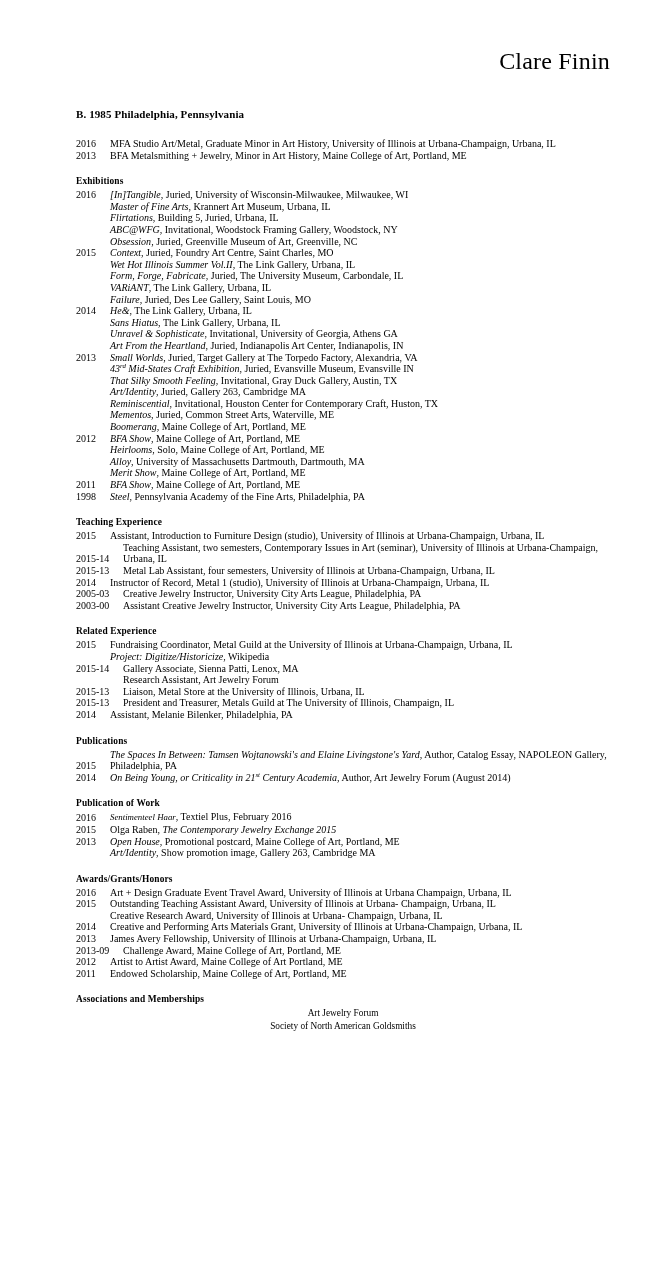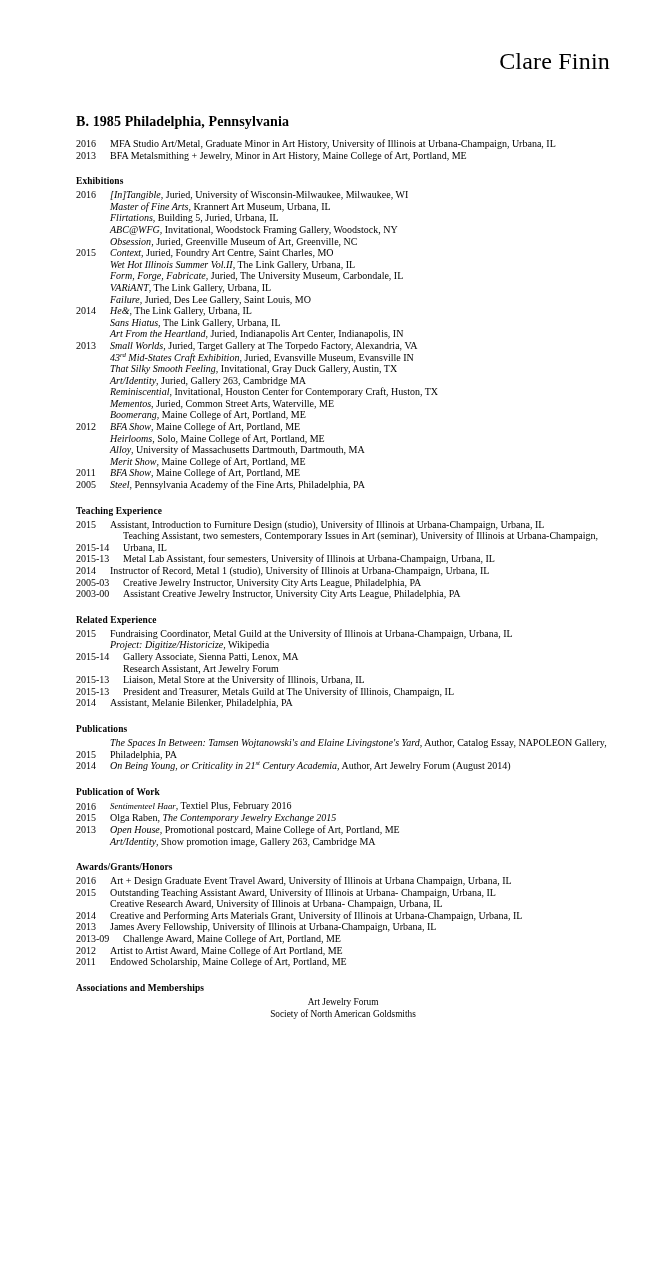--- a/index.html
+++ b/index.html
@@ -28,23 +28,23 @@
     position: absolute;
     top: 44px;
     right: 38px;
     font-size: 24px;
     line-height: 34px;
     letter-spacing: 0.2px;
     white-space: nowrap;
   }
   .birthline {
     position: absolute;
-    top: 116px;
+    top: 109px;
     left: 76px;
-    font-size: 14px;
+    font-size: 11px;
     line-height: 11px;
     font-weight: bold;
     letter-spacing: 0.1px;
   }
 
   
   .content {
     position: absolute;
     top: 138px;
     left: 76px;
@@ -158,20 +158,24 @@
           <div class="row">
             <span class="year">2014</span>
             <span class="desc"><i>He&amp;</i>, The Link Gallery, Urbana, IL</span>
           </div>
           <div class="row">
             <span class="year"></span>
             <span class="desc"><i>Sans Hiatus</i>, The Link Gallery, Urbana, IL</span>
           </div>
           <div class="row">
             <span class="year"></span>
+            <span class="desc"><i>Unravel &amp; Sophisticate</i>, Invitational, University of Georgia, Athens GA</span>
+          </div>
+          <div class="row">
+            <span class="year"></span>
             <span class="desc"><i>Art From the Heartland</i>, Juried, Indianapolis Art Center, Indianapolis, IN</span>
           </div>
           <div class="row">
             <span class="year">2013</span>
             <span class="desc"><i>Small Worlds</i>, Juried, Target Gallery at The Torpedo Factory, Alexandria, VA</span>
           </div>
           <div class="row">
             <span class="year"></span>
             <span class="desc"><i>43<sup>rd</sup> Mid-States Craft Exhibition</i>, Juried, Evansville Museum, Evansville IN</span>
           </div>
@@ -209,21 +213,21 @@
           </div>
           <div class="row">
             <span class="year"></span>
             <span class="desc"><i>Merit Show</i>, Maine College of Art, Portland, ME</span>
           </div>
           <div class="row">
             <span class="year">2011</span>
             <span class="desc"><i>BFA Show</i>, Maine College of Art, Portland, ME</span>
           </div>
           <div class="row">
-            <span class="year">2005</span>
+            <span class="year">1998</span>
             <span class="desc"><i>Steel</i>, Pennsylvania Academy of the Fine Arts, Philadelphia, PA</span>
           </div>
         </div>
     </div>
 
     <div class="section">
       <h2 class="section-title">Teaching Experience</h2>
       <div>
           <div class="row">
             <span class="year">2015</span>

